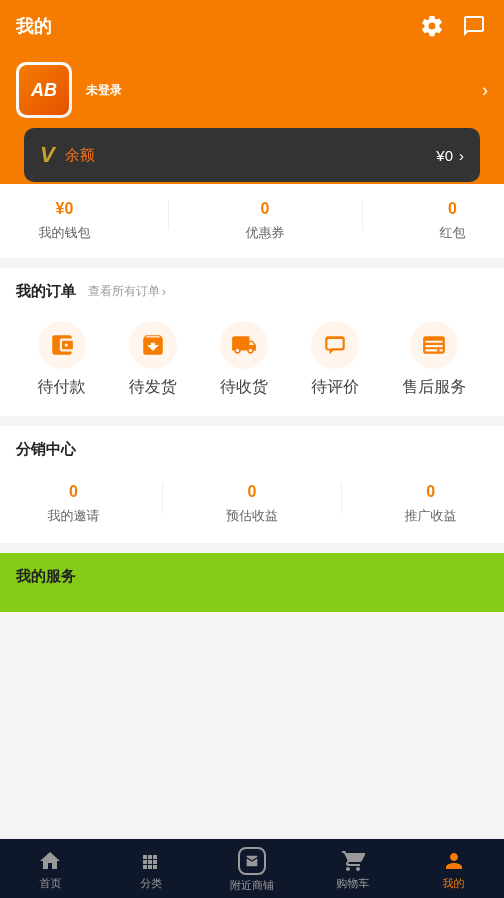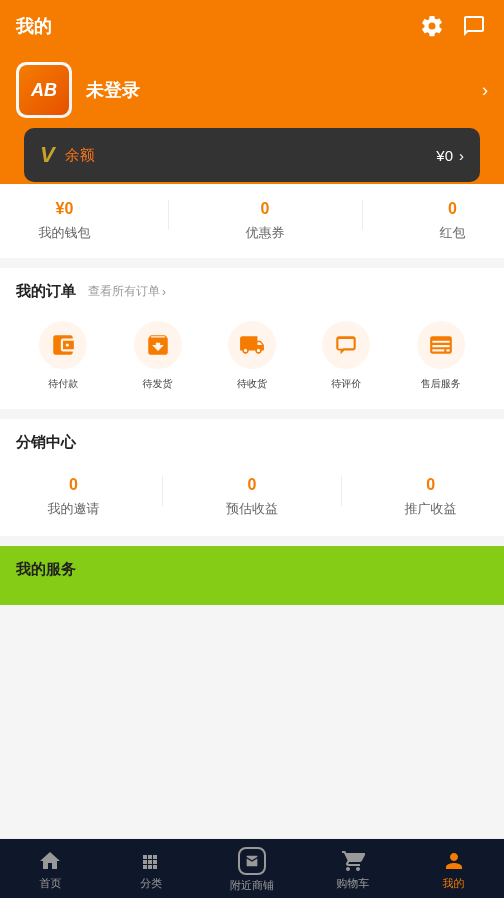--- a/index.html
+++ b/index.html
@@ -71,21 +71,21 @@
       background: linear-gradient(135deg, #f57c00 0%, #e65100 100%);
       display: flex;
       align-items: center;
       justify-content: center;
       font-weight: 900;
       font-size: 18px;
       color: #fff;
       font-style: italic;
     }
     .not-logged {
-      font-size: 18px;
+      font-size: 12px;
       font-weight: 600;
       color: #fff;
     }
     .chevron-right {
       color: #fff;
       font-size: 18px;
     }
 
     
     .balance-card {
@@ -189,21 +189,21 @@
       width: 48px;
       height: 48px;
       border-radius: 50%;
       background: #fff5ec;
       display: flex;
       align-items: center;
       justify-content: center;
       font-size: 22px;
     }
     .order-icon-label {
-      font-size: 10px;
+      font-size: 16px;
       color: #444;
     }
 
     
     .dist-stats {
       display: flex;
       justify-content: space-around;
       padding: 8px 0 4px;
     }
     .dist-item {

